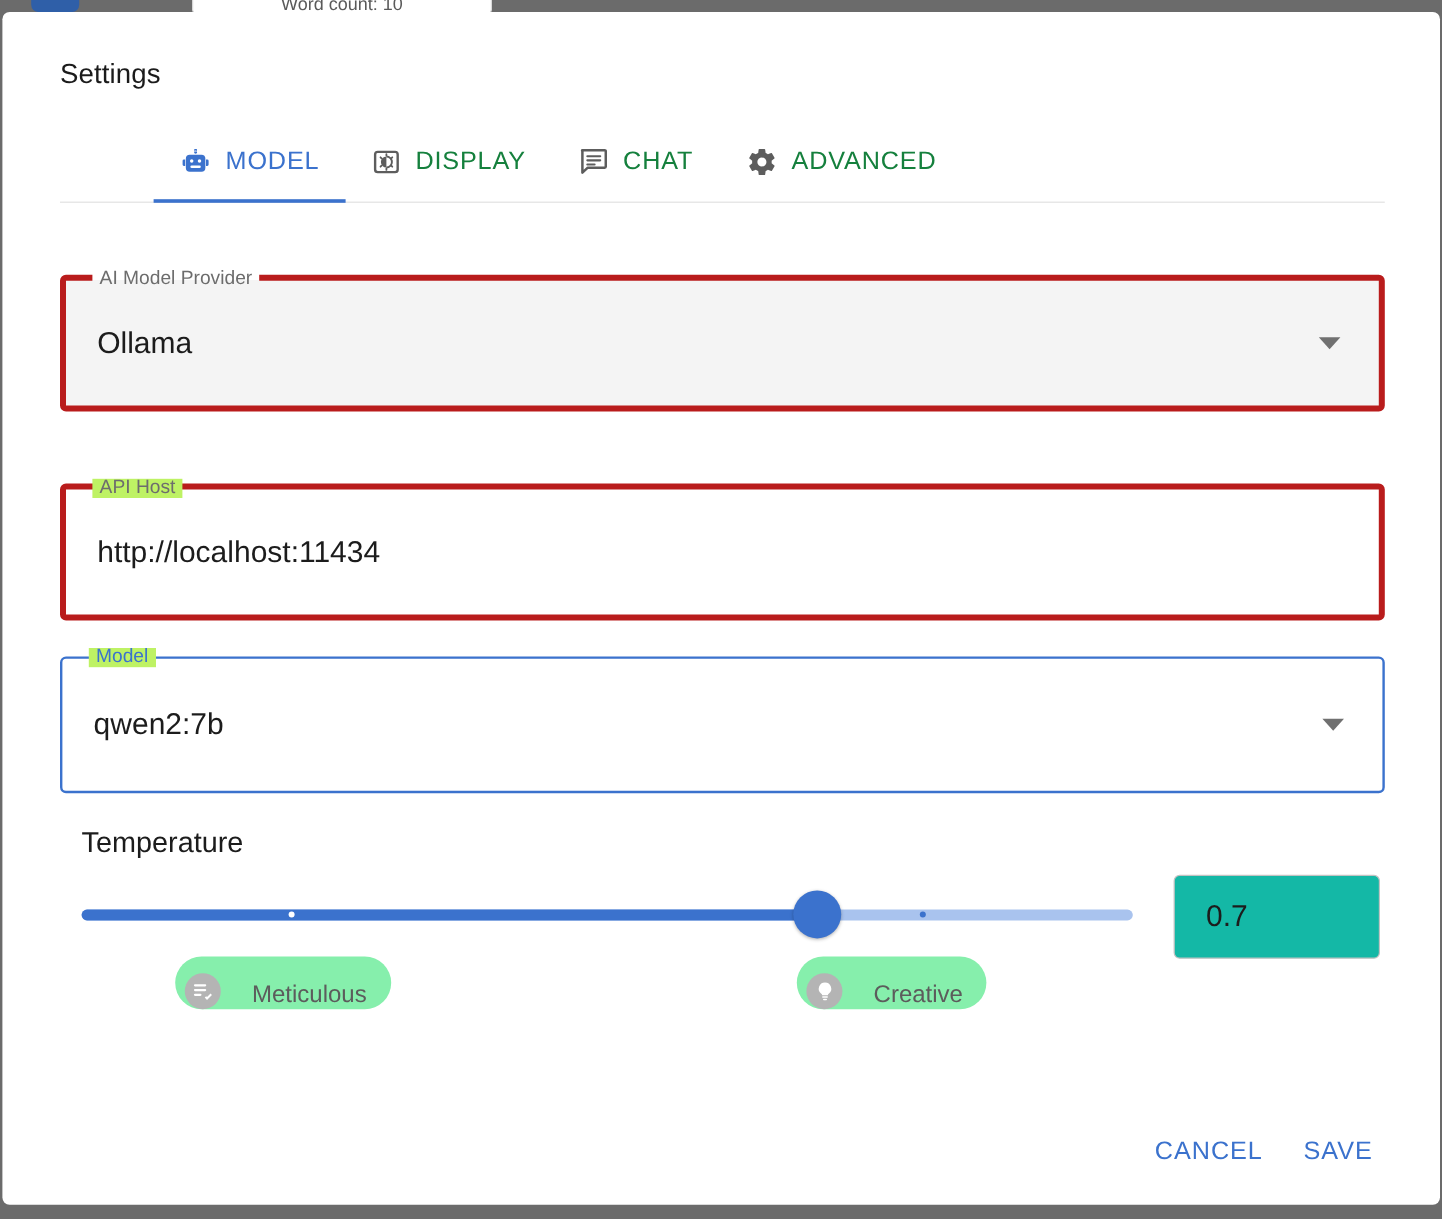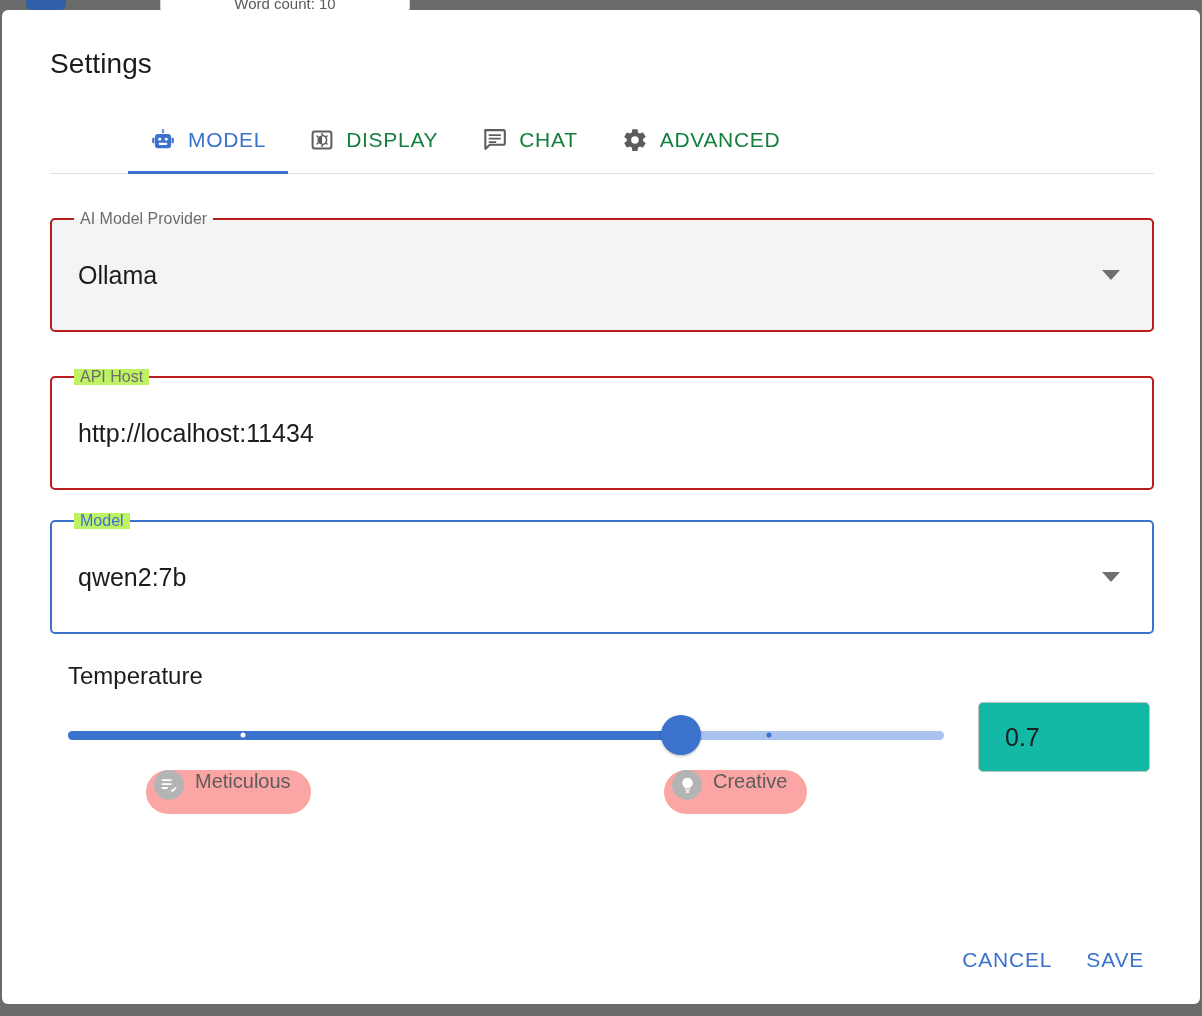--- a/index.html
+++ b/index.html
@@ -57,21 +57,21 @@
     left: 2px;
     top: 10px;
     width: 1198px;
     height: 994px;
     background: #ffffff;
     border-radius: 6px;
     overflow: hidden;
   }
 
   #dialog-title {
-    font-size: 28px;
+    font-size: 23px;
     font-weight: 400;
     color: #1b1b1b;
     padding: 38px 0 0 48px;
     letter-spacing: 0.1px;
   }
 
   
   #tab-strip {
     margin-top: 28px;
     height: 66px;
@@ -105,23 +105,23 @@
   .tab-icon { display: flex; align-items: center; }
   .tab-icon svg { display: block; }
 
   
   #form-body {
     padding: 0 46px 0 48px;
   }
 
   .field {
     position: relative;
-    margin-top: 44px;
+    margin-top: 60px;
     height: 114px;
-    border: 2px solid #b91c1c;
+    border: 5px solid #b91c1c;
     border-radius: 5px;
     display: flex;
     align-items: center;
     padding: 0 24px 0 26px;
   }
   .field.filled { background: #f4f4f4; }
   .field.focused {
     border: 2px solid #3b72cd;
     margin-top: 30px;
   }
@@ -209,25 +209,25 @@
 
   #chips-row {
     position: relative;
     height: 50px;
     margin-top: 18px;
   }
   .chip {
     position: absolute;
     top: 0;
     display: inline-flex;
-    align-items: flex-start;
-    gap: 11px;
+    align-items: flex-end;
+    gap: 26px;
     height: 44px;
     padding: 0 20px 0 8px;
-    background: #fca5a5;
+    background: #86efac;
     border-radius: 22px;
     white-space: nowrap;
   }
   .chip-icon {
     width: 30px; height: 30px;
     border-radius: 50%;
     background: #b4b4b4;
     display: flex;
     align-items: center;
     justify-content: center;

